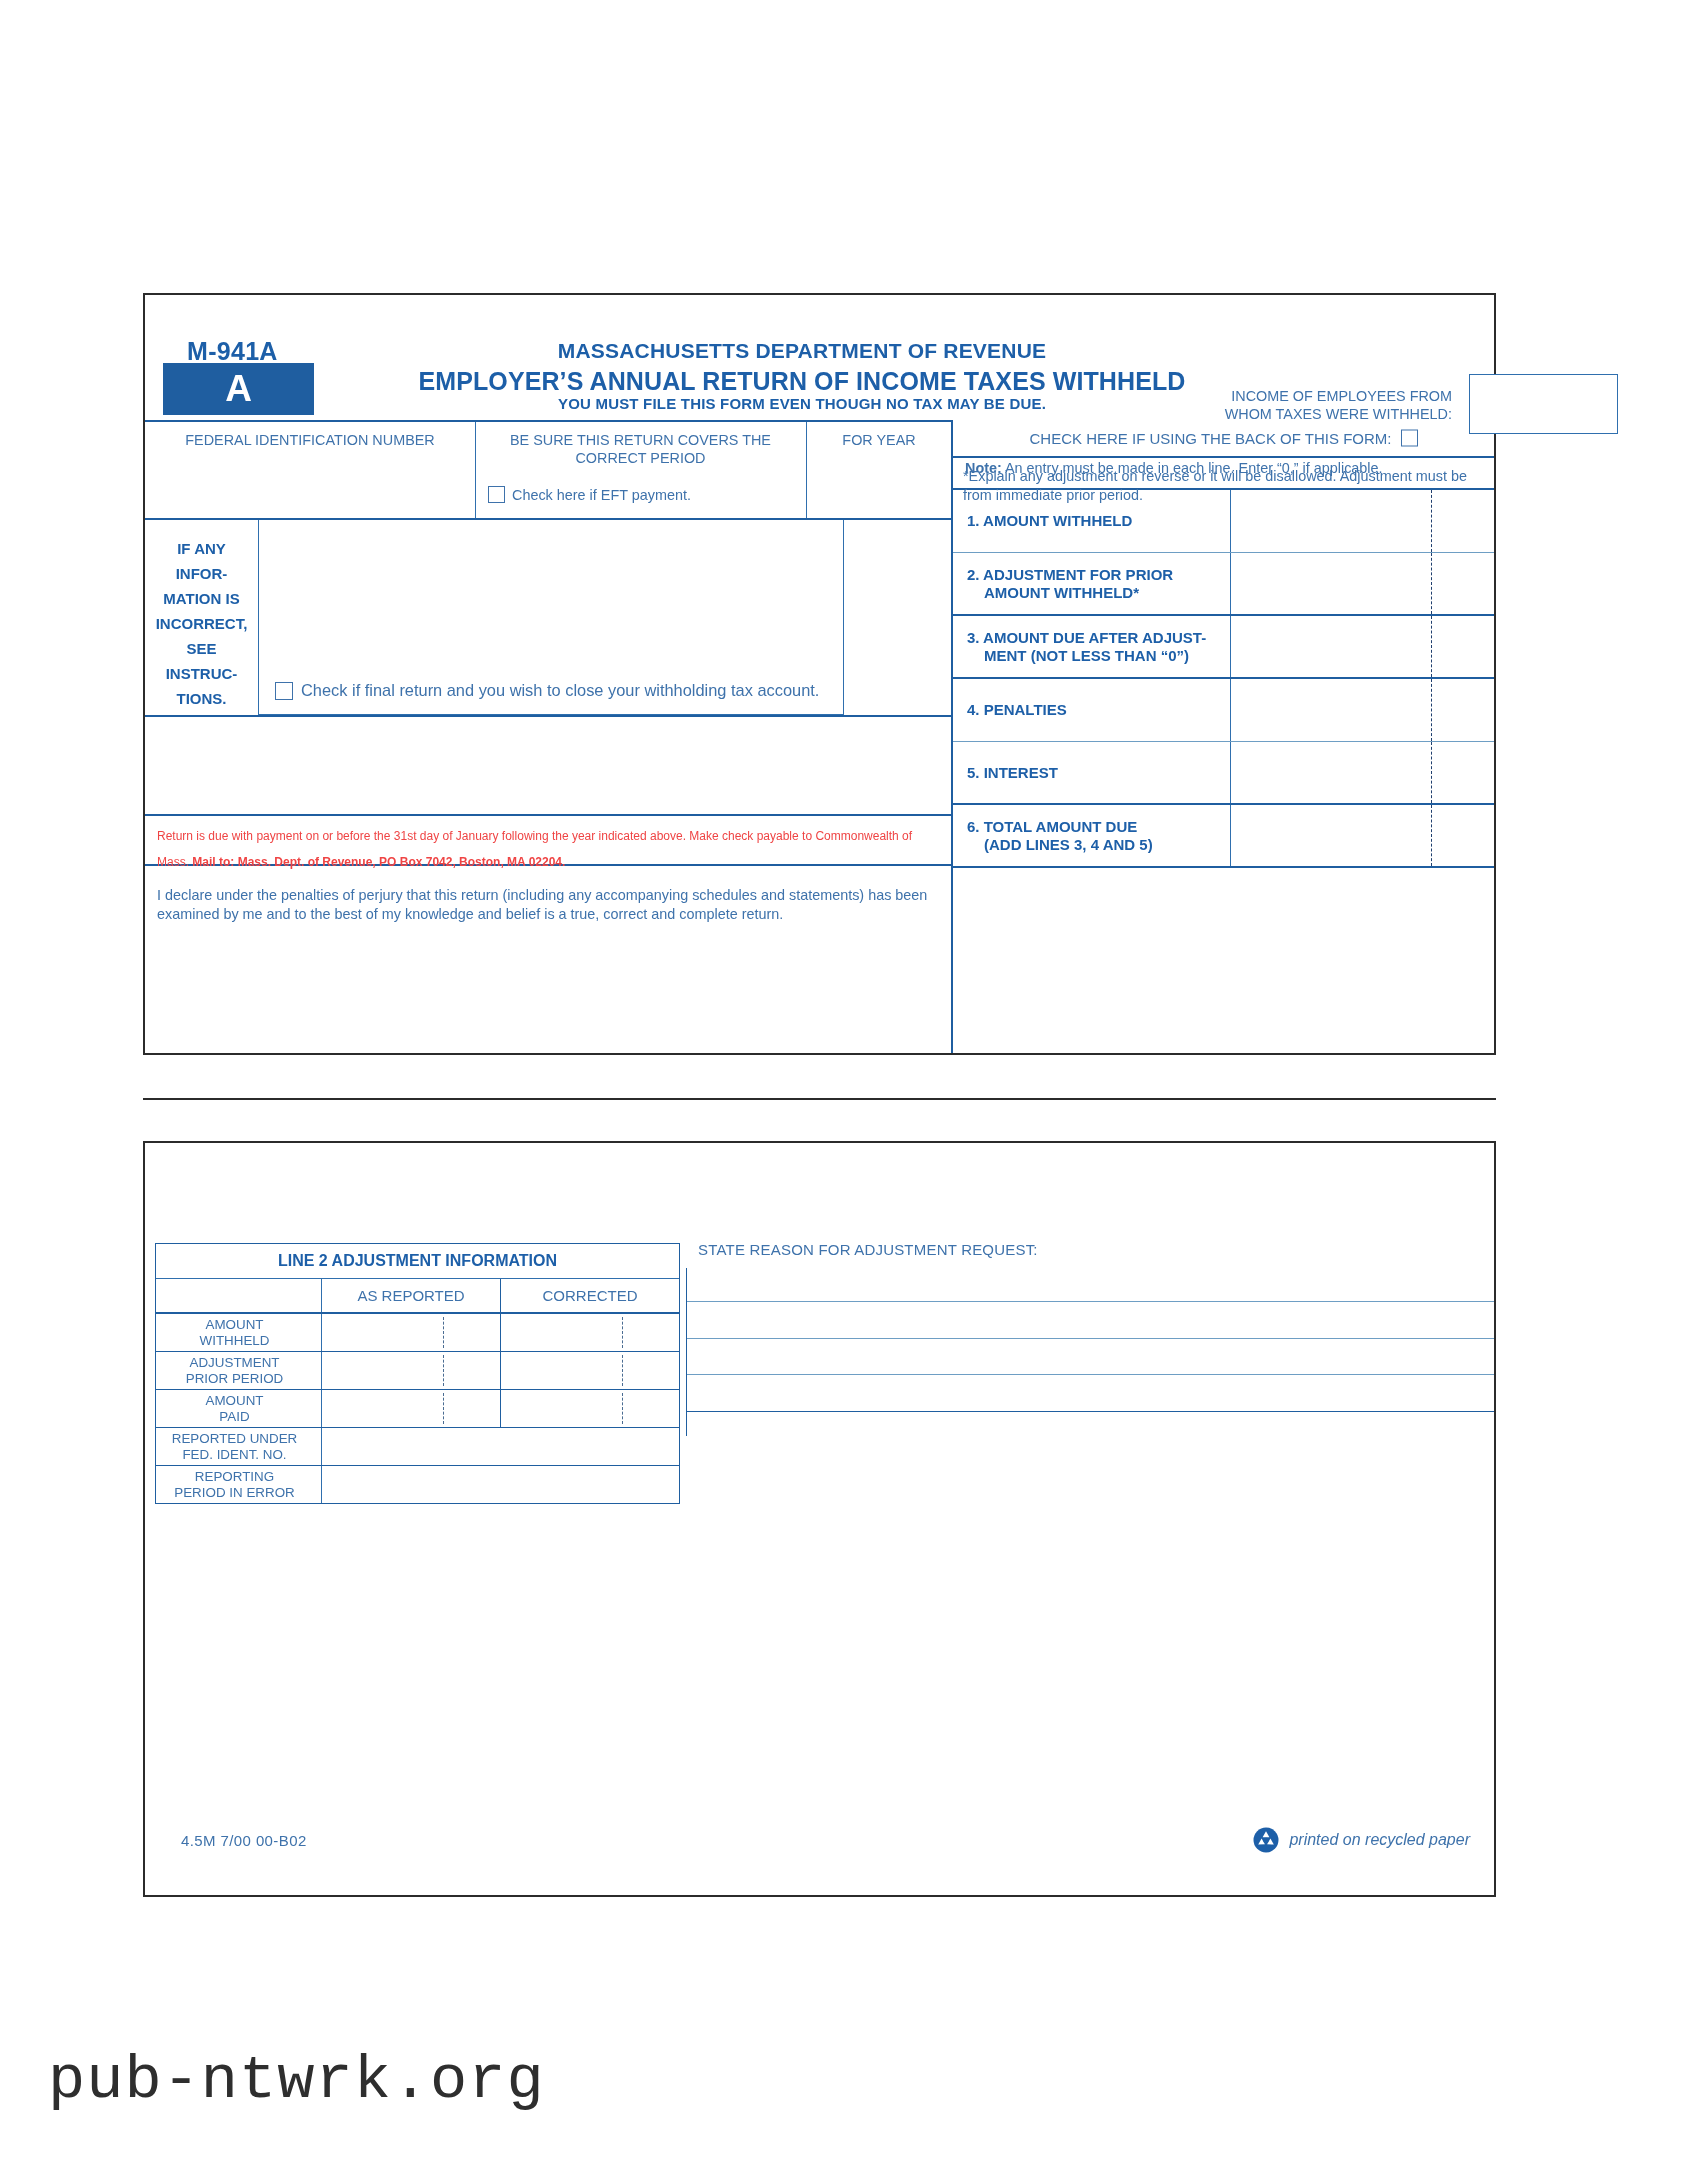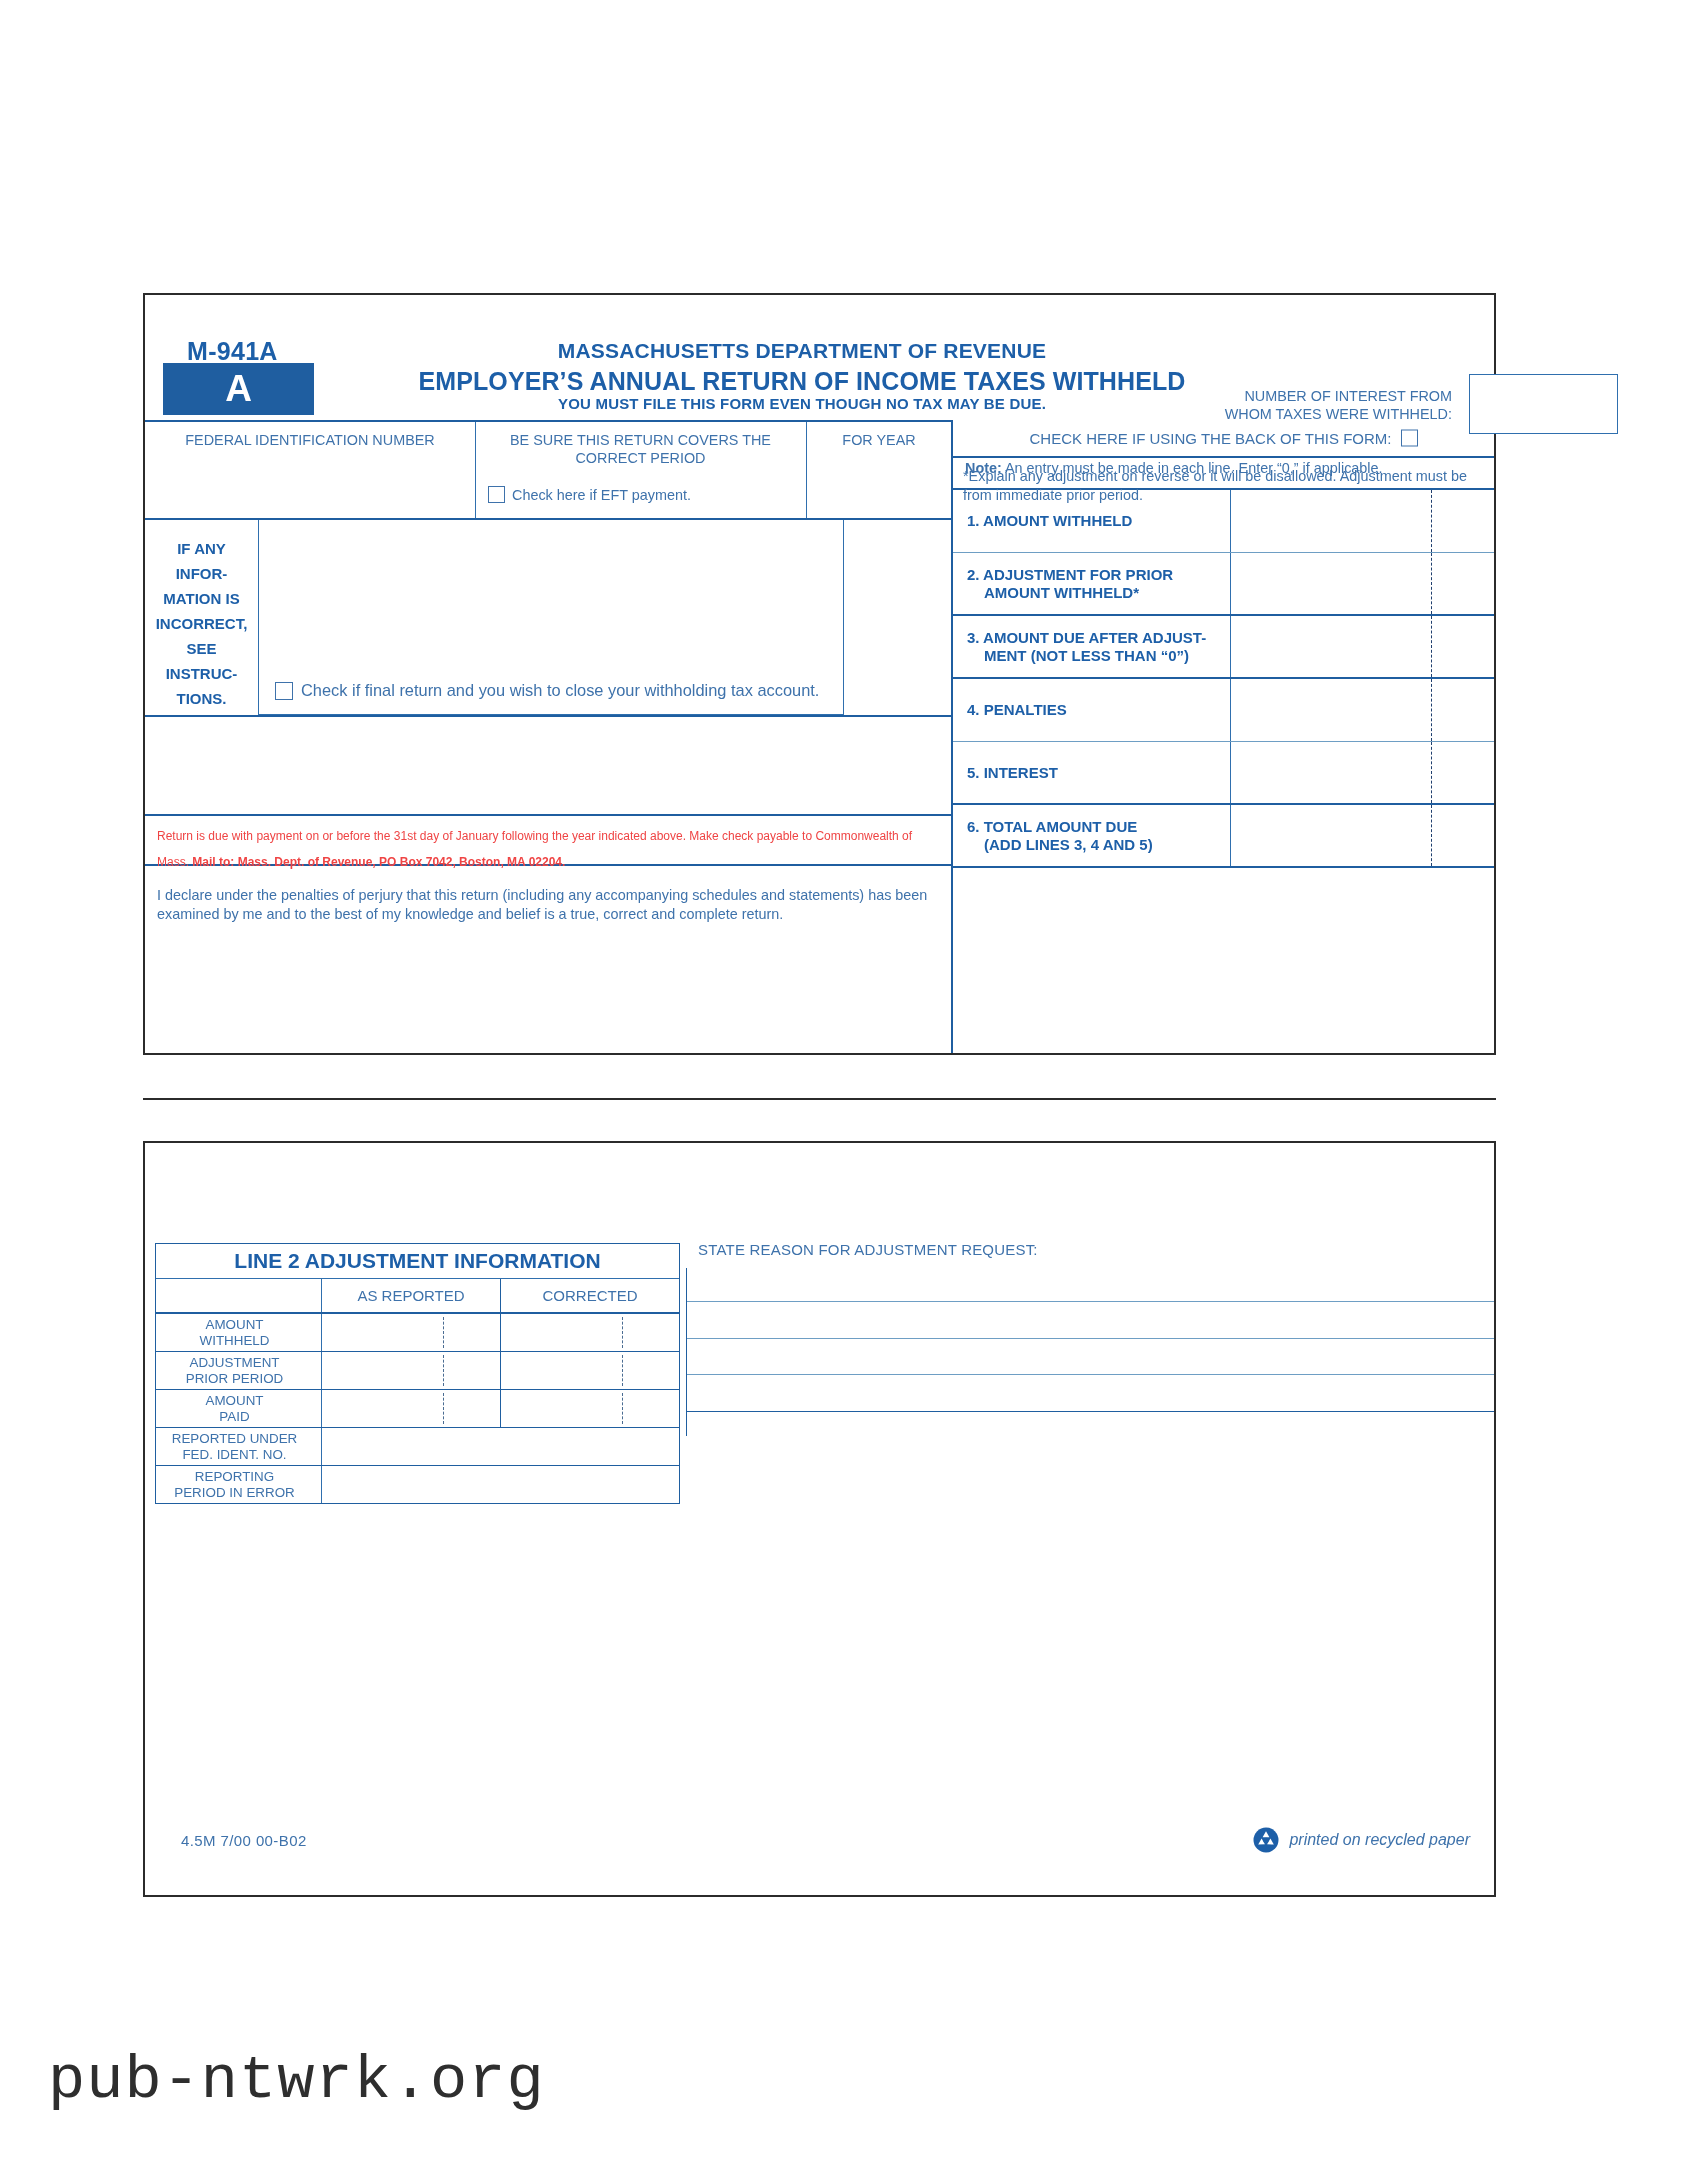--- a/index.html
+++ b/index.html
@@ -171,21 +171,21 @@
   #lower-form{
     position:absolute;left:143px;top:1141px;width:1353px;height:756px;
     border:2px solid #2b2b2b;background:#fff;box-sizing:border-box;
   }
   #adj-table{
     position:absolute;left:10px;top:100px;width:525px;
     border:1.8px solid #1f5ea0;box-sizing:border-box;
   }
   #adj-title{
     height:34px;line-height:34px;text-align:center;
-    font-size:21px;font-weight:bold;color:#1d5fa8;
+    font-size:16px;font-weight:bold;color:#1d5fa8;
     border-bottom:1.6px solid #2f6fae;
   }
   #adj-head{height:33px;display:flex;border-bottom:2.2px solid #1f5ea0;}
   .adj-hcell{
     box-sizing:border-box;line-height:33px;text-align:center;
     font-size:15px;color:#3e72ab;
   }
   .adj-h0{width:165px;}
   .adj-h1{width:179px;border-left:1.6px solid #2f6fae;}
   .adj-h2{width:179px;border-left:1.8px solid #1f5ea0;}
@@ -249,21 +249,21 @@
       <div id="form-number">M-941A</div>
 
       <div id="letter-box">
         <span>A</span>
       </div>
 
       <div id="dept-title">MASSACHUSETTS DEPARTMENT OF REVENUE</div>
       <div id="form-title">EMPLOYER’S ANNUAL RETURN OF INCOME TAXES WITHHELD</div>
       <div id="must-file">YOU MUST FILE THIS FORM EVEN THOUGH NO TAX MAY BE DUE.</div>
 
-      <div id="employees-label">NUMBER OF INTEREST FROM WHOM TAXES WERE WITHHELD:</div>
+      <div id="employees-label">INCOME OF EMPLOYEES FROM WHOM TAXES WERE WITHHELD:</div>
       <div id="employees-box"></div>
     </div>
 
     <div id="left-col">
 
       <div class="lrow" id="fid-row">
         <div class="fcell" id="fid-c1">
           <div class="fcell-label">FEDERAL IDENTIFICATION NUMBER</div>
         </div>
         <div class="fcell" id="fid-c2">

